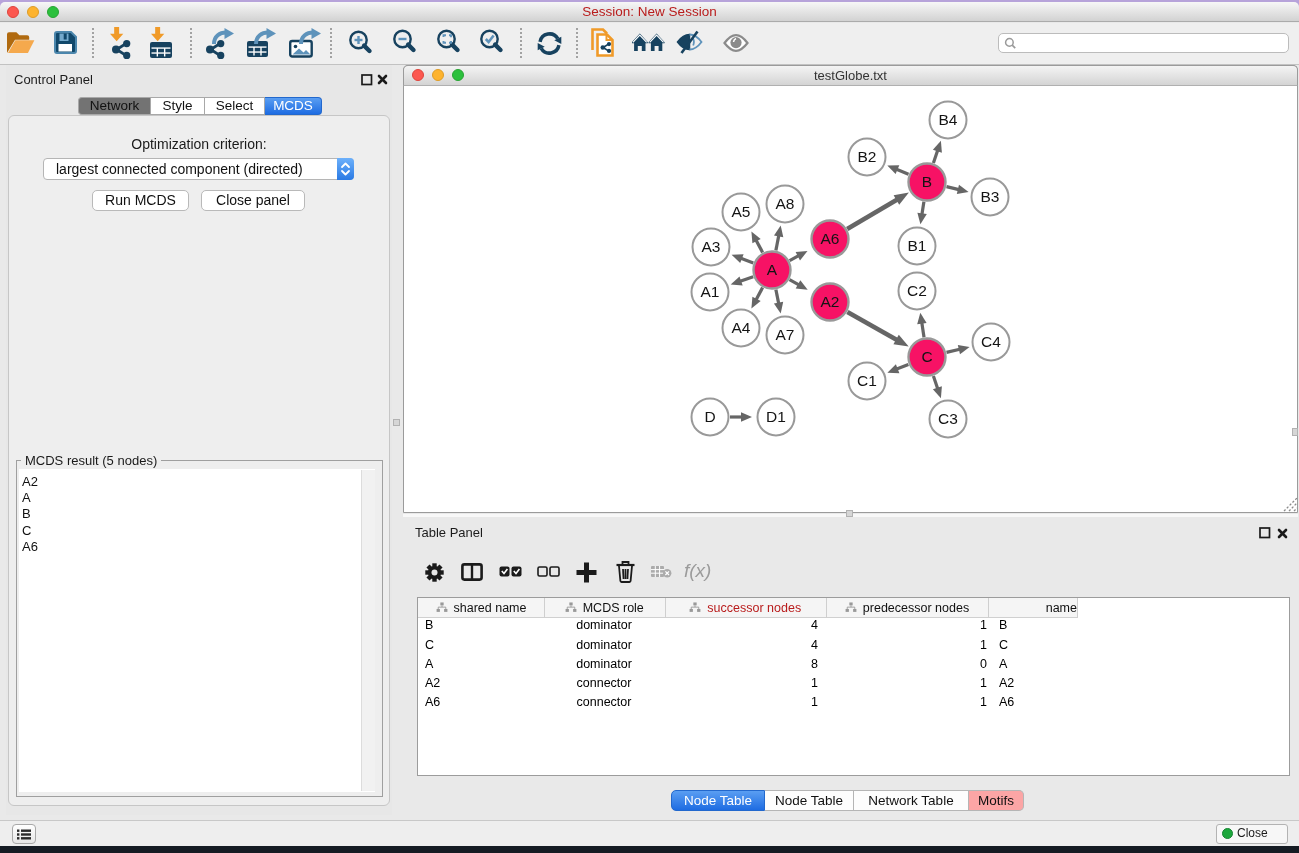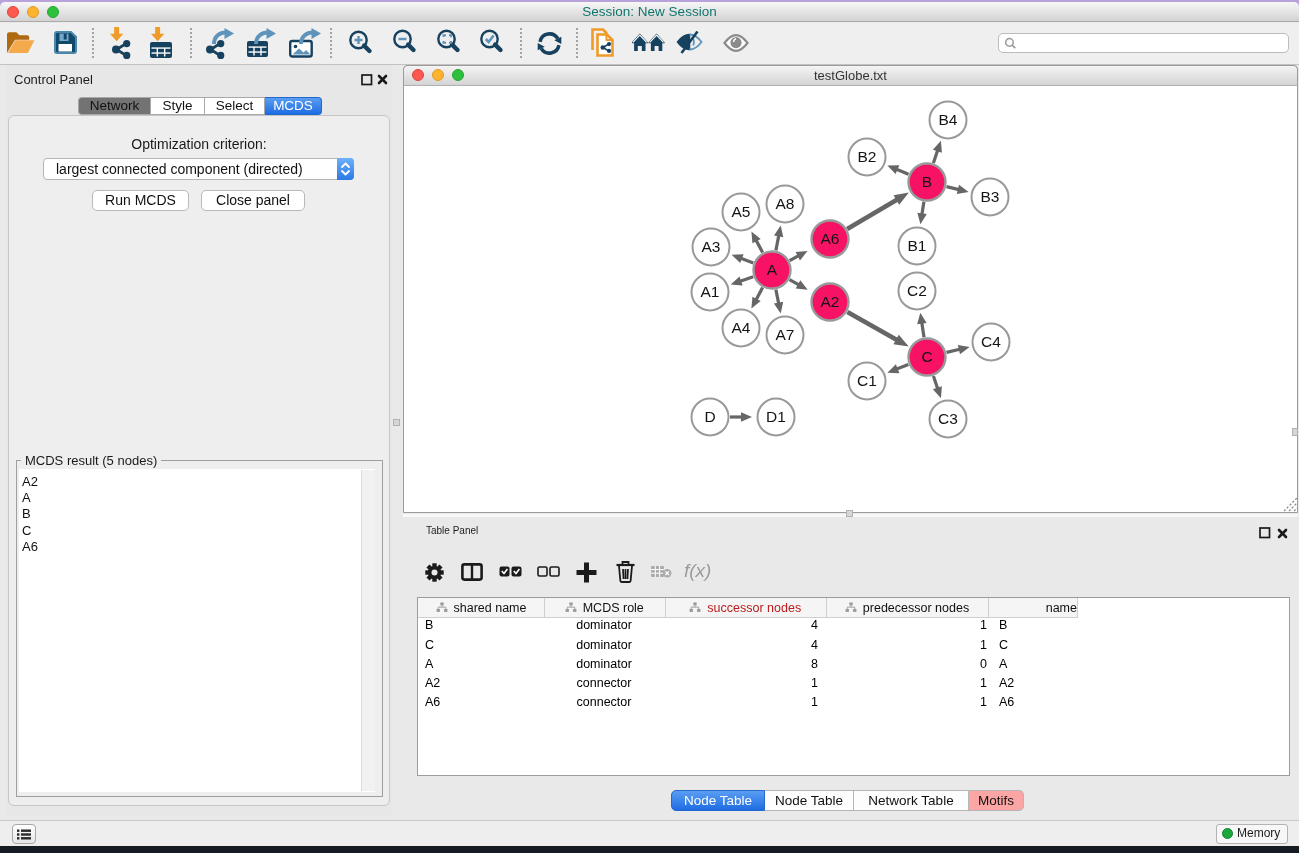--- a/index.html
+++ b/index.html
@@ -6,21 +6,21 @@
 </style></head>
 <body>
 
 <div class="abs" style="left:0;top:0;width:1299px;height:8px;background:#b7a3da"></div>
 <div class="abs" style="left:0;top:846px;width:1299px;height:7px;background:#151b23"></div>
 
 <div class="abs" style="left:0;top:2px;width:1299px;height:20px;background:linear-gradient(#f7f7f7,#d2d2d2);border-bottom:1px solid #ababab;border-radius:5px 5px 0 0"></div>
 <div style="position:absolute;left:7px;top:6px;width:12.2px;height:12.2px;border-radius:50%;background:#fc5850;border:1px solid #de443d;box-sizing:border-box"></div>
 <div style="position:absolute;left:27px;top:6px;width:12.2px;height:12.2px;border-radius:50%;background:#fdb32e;border:1px solid #dE9c26;box-sizing:border-box"></div>
 <div style="position:absolute;left:47px;top:6px;width:12.2px;height:12.2px;border-radius:50%;background:#2cc03d;border:1px solid #28a433;box-sizing:border-box"></div>
-<div class="abs" style="left:0;top:2px;width:1299px;height:32px;line-height:20px;text-align:center;font-size:13.5px;color:#0f766e">Session: New Session</div>
+<div class="abs" style="left:0;top:2px;width:1299px;height:32px;line-height:20px;text-align:center;font-size:13.5px;color:#b91c1c">Session: New Session</div>
 
 <div class="abs" style="left:0;top:23px;width:1299px;height:42px;background:#efefef;border-bottom:1px solid #c2c2c2"></div>
 <div style="position:absolute;left:92px;top:28px;height:30px;border-left:2px dotted #a2a2a2"></div>
 <div style="position:absolute;left:190px;top:28px;height:30px;border-left:2px dotted #a2a2a2"></div>
 <div style="position:absolute;left:330px;top:28px;height:30px;border-left:2px dotted #a2a2a2"></div>
 <div style="position:absolute;left:520px;top:28px;height:30px;border-left:2px dotted #a2a2a2"></div>
 <div style="position:absolute;left:576px;top:28px;height:30px;border-left:2px dotted #a2a2a2"></div>
 <svg style="position:absolute;left:6px;top:31px" width="29" height="23" viewBox="0 0 29 23">
 <path d="M1,22 V3.2 q0-2 2-2 h7.4 l3,3 h7.8 q2,0 2,2 V8.7 H9 Z" fill="#b06a10"></path>
 <path d="M9.3,9.3 H28.4 L21.9,22 H2 Z" fill="#f5a94d"></path>
@@ -302,21 +302,21 @@
       <line x1="11" y1="14" x2="14" y2="11"></line>
     </g>
   </svg>
 
 <div class="abs" style="left:403px;top:514px;width:895px;height:3px;background:#f8f8f8"></div>
 
 <div class="abs" style="left:393px;top:419px;width:7px;height:7px;background:#d6d6d6;border:1px solid #b2b2b2"></div>
 <div class="abs" style="left:846px;top:510px;width:7px;height:7px;background:#d6d6d6;border:1px solid #b2b2b2"></div>
 <div class="abs" style="left:1292px;top:428px;width:6px;height:8px;background:#d6d6d6;border:1px solid #b2b2b2"></div>
 
-<div class="abs" style="left:426px;top:525px;font-size:10px;color:#1c1c1c">Table Panel</div>
+<div class="abs" style="left:415px;top:525px;font-size:13px;color:#1c1c1c">Table Panel</div>
 <svg class="abs" style="left:1259px;top:527px" width="12" height="12" viewBox="0 0 12 12">
     <rect x="1" y="1" width="9.5" height="9.5" fill="none" stroke="#1a1a1a" stroke-width="1.7"></rect>
   </svg>
 <svg class="abs" style="left:1277px;top:528px" width="11" height="11" viewBox="0 0 11 11">
     <g stroke="#1a1a1a" stroke-width="2.6" stroke-linecap="round">
       <line x1="2" y1="2" x2="9" y2="9"></line>
       <line x1="9" y1="2" x2="2" y2="9"></line>
     </g>
   </svg>
 
@@ -467,12 +467,12 @@
 <rect x="0" y="0.5" width="2.4" height="2.4"></rect>
       <rect x="4" y="0.5" width="10" height="2.4"></rect>
 <rect x="0" y="4.3" width="2.4" height="2.4"></rect>
       <rect x="4" y="4.3" width="10" height="2.4"></rect>
 <rect x="0" y="8.1" width="2.4" height="2.4"></rect>
       <rect x="4" y="8.1" width="10" height="2.4"></rect>
     </g>
   </svg>
 <div class="abs" style="left:1216px;top:824px;width:72px;height:20px;background:#f7f7f7;border:1px solid #b3b3b3;border-radius:3px"></div>
 <div class="abs" style="left:1222px;top:828px;width:11px;height:11px;border-radius:50%;background:#1ca73c;border:1px solid #148531"></div>
-<div class="abs" style="left:1237px;top:826px;font-size:12px;color:#1c1c1c">Memory</div>
+<div class="abs" style="left:1237px;top:826px;font-size:12px;color:#1c1c1c">Close</div>
 </body></html>

